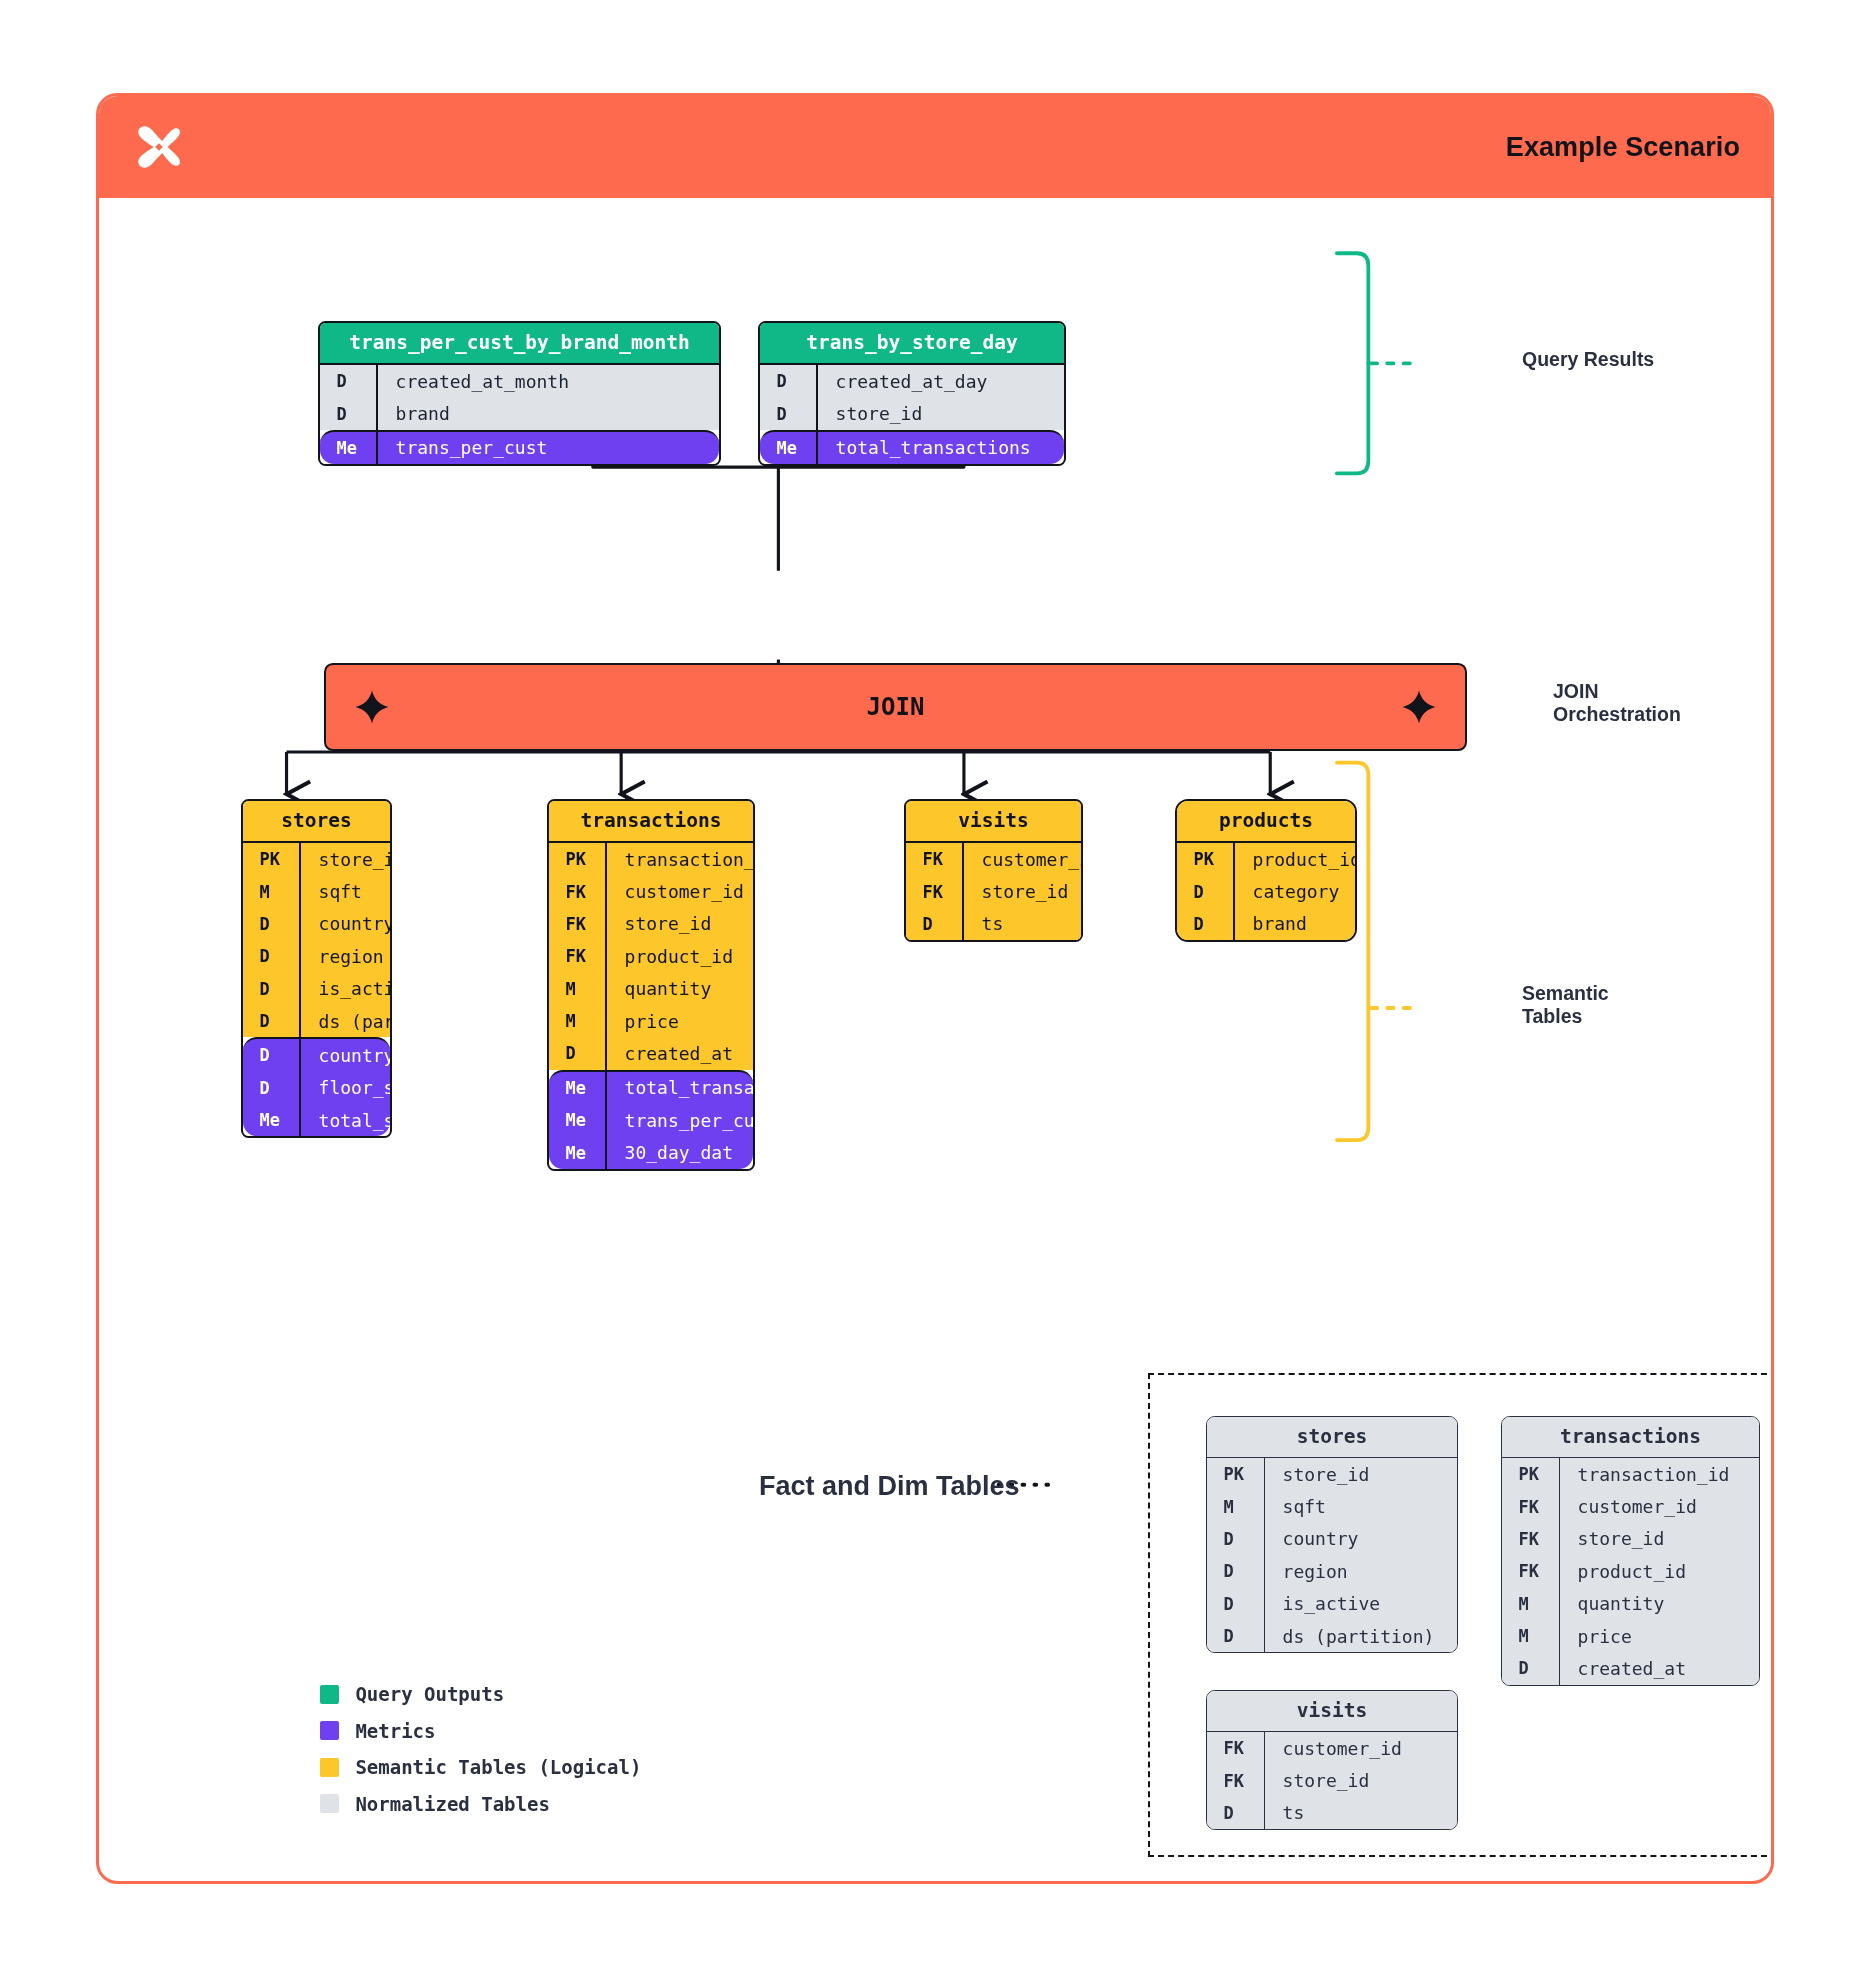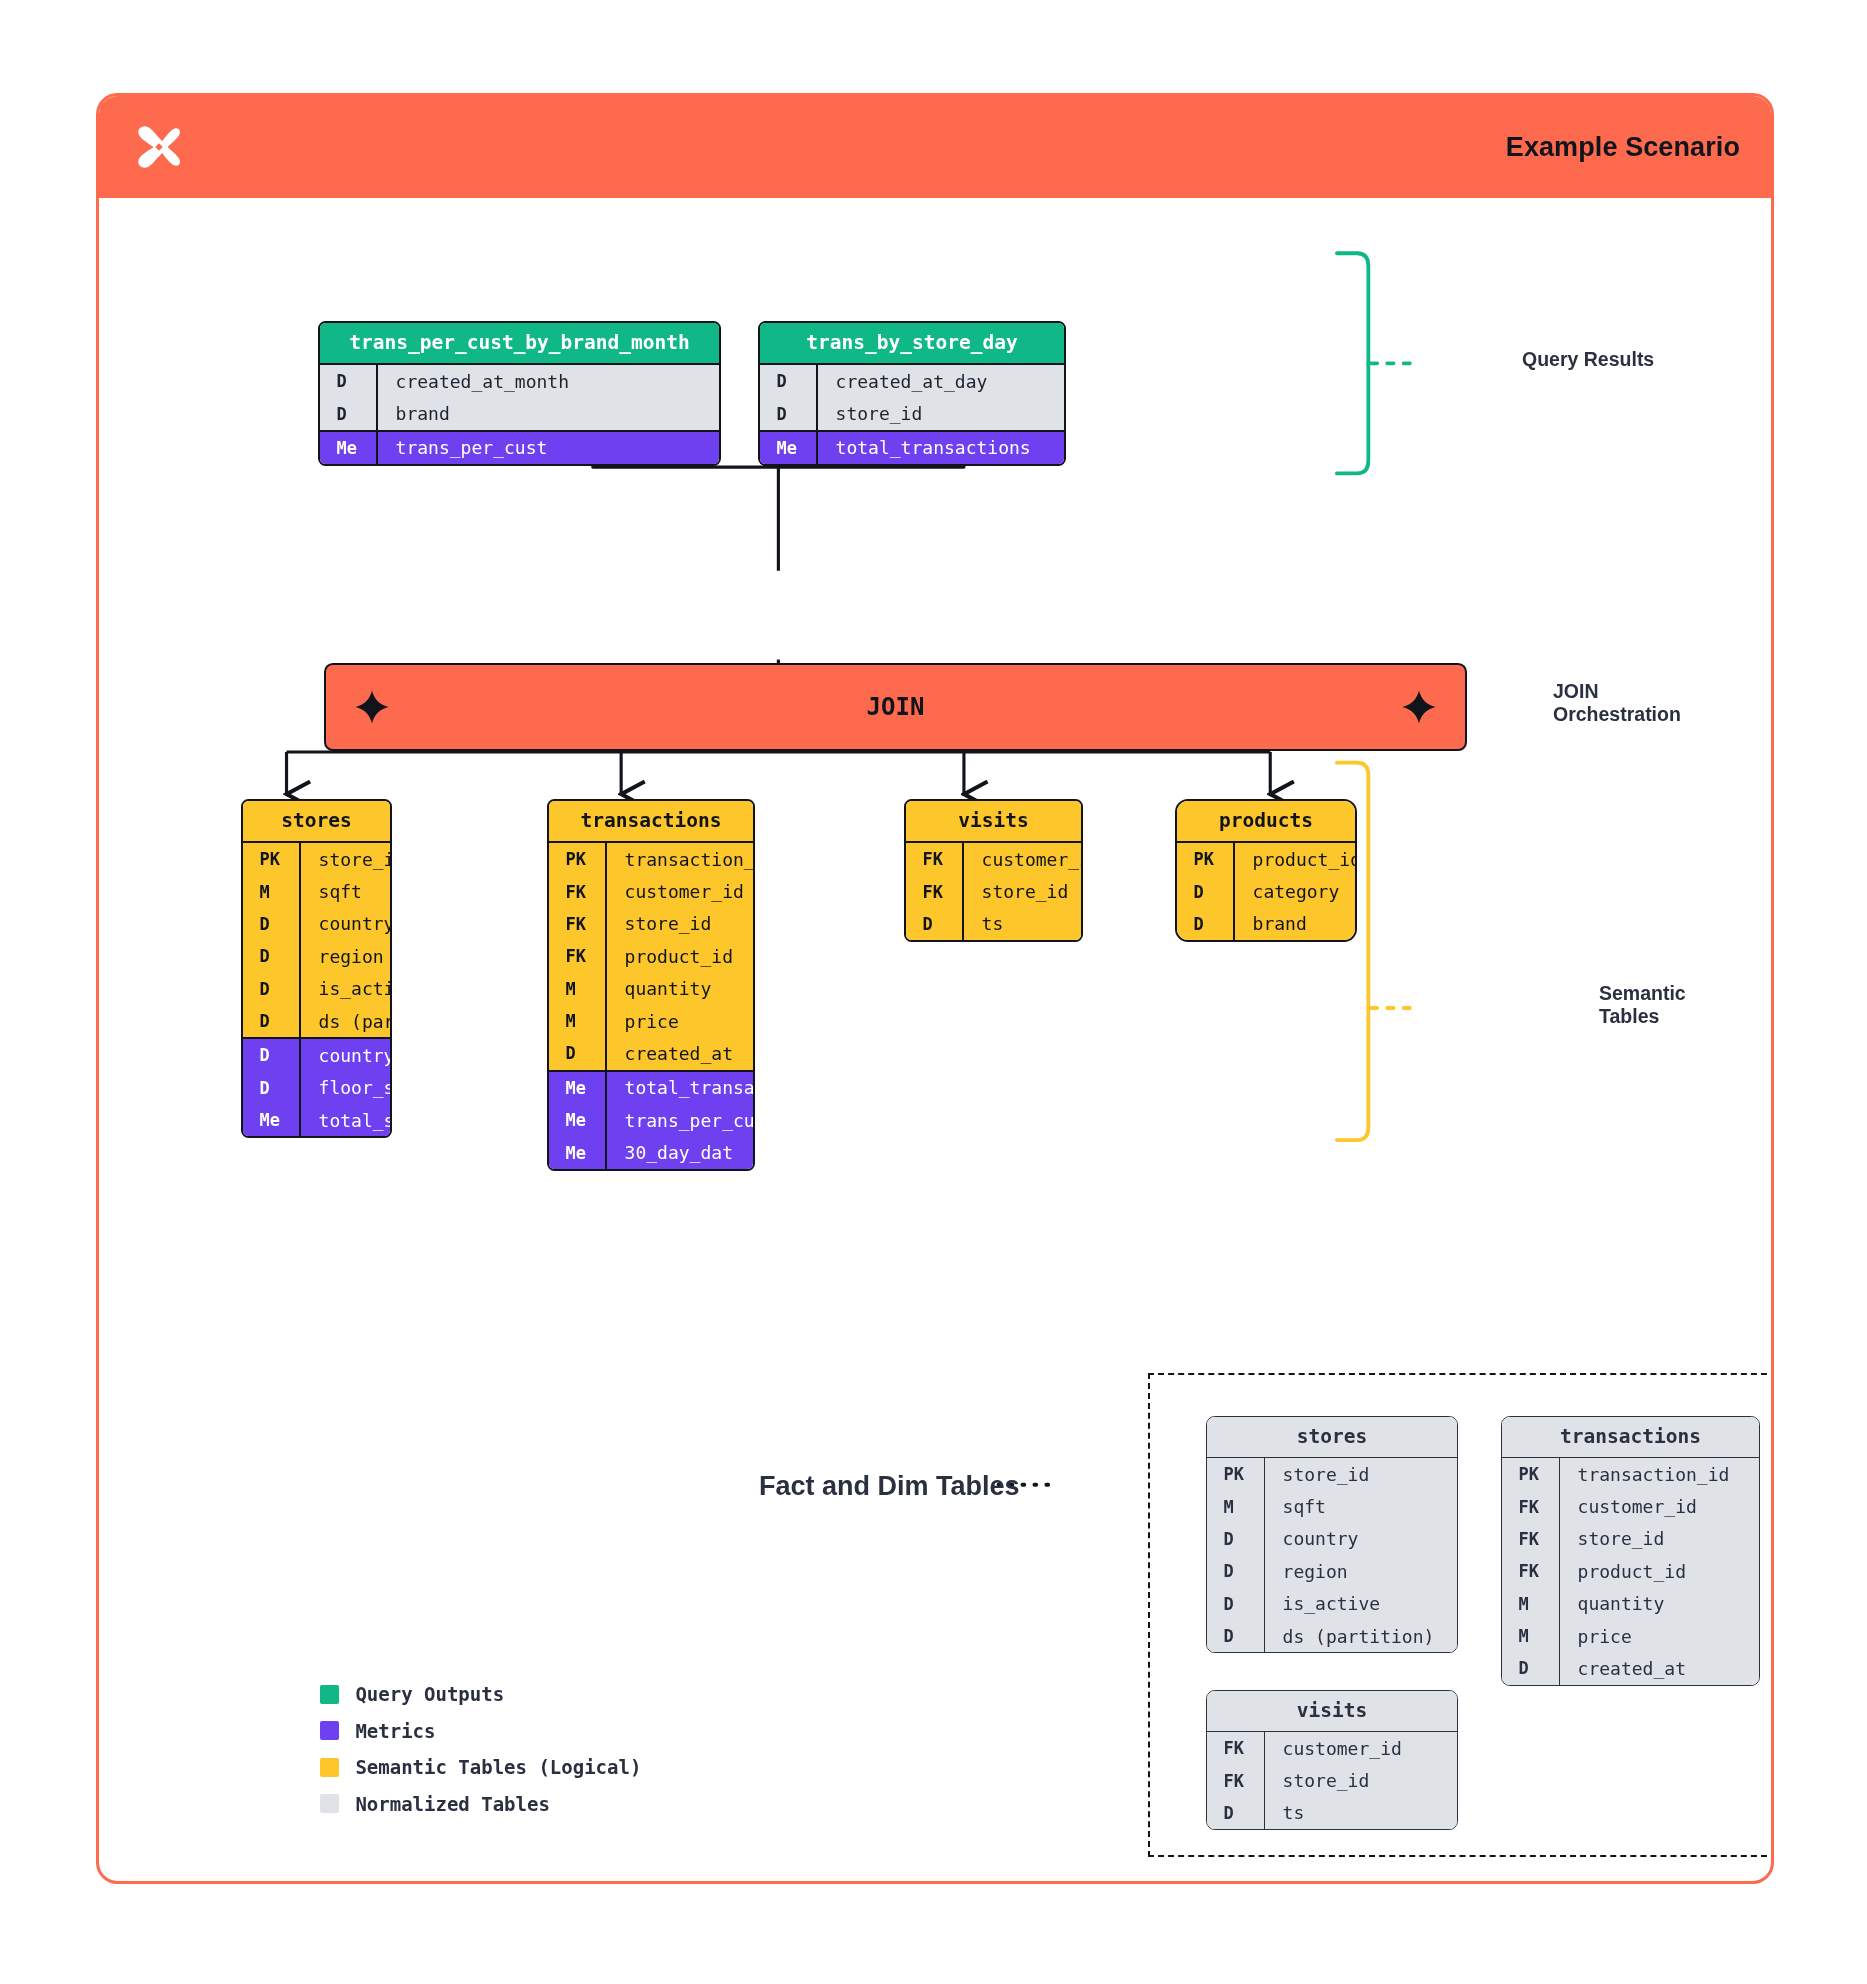--- a/index.html
+++ b/index.html
@@ -69,21 +69,21 @@
     padding: 5.7px 14px 5.7px 17.6px;
     white-space: nowrap;
     flex: 1;
   }
   .grp { display: block; }
   .grp + .grp { border-top: 2.5px solid #12141c; }
 
   
   .green  .thead { background:#0fb886; color:#ffffff; }
   .neutral-body { background:#dfe2e7; color:#1d2230; }
-  .metric-body  { background:#6f40f0; color:#ffffff; }
+  .metric-body  { background:#6f40f0; color:#ffffff;border-radius:14px; }
   .yellow .thead { background:#fdc72b; color:#12141c; }
   .yellow-body  { background:#fdc72b; color:#12141c; }
   .gray   .thead { background:#dfe2e7; color:#2a3040; }
   .gray-body    { background:#dfe2e7; color:#2a3040; }
   .gray.tbl { border-color:#2a3040; border-width:1.9px; border-radius:8.8px; }
   .gray.tbl .thead { border-bottom-color:#2a3040; border-bottom-width:1.9px; }
   .gray.tbl .k { border-right-color:#2a3040; border-right-width:1.9px; }
 
   
   .join-bar {
@@ -357,21 +357,21 @@
             <span class="k">D</span>
             <span class="v">category</span>
           </div>
         <div class="row">
             <span class="k">D</span>
             <span class="v">brand</span>
           </div>
       </div>
     </div>
 
-    <div class="anno" style="left:1500px; top:886px;">
+    <div class="anno" style="left:1423px; top:886px;">
       <div>Semantic</div>
       <div>Tables</div>
     </div>
 
     <div class="dash-box"></div>
 
     <div class="anno" style="left:660px; top:1375px; font-size:27px;">Fact and Dim Tables</div>
 
     <div class="tbl gray" style="left:1077px; top:1320px; width:252px;">
       <div class="thead">stores</div>

